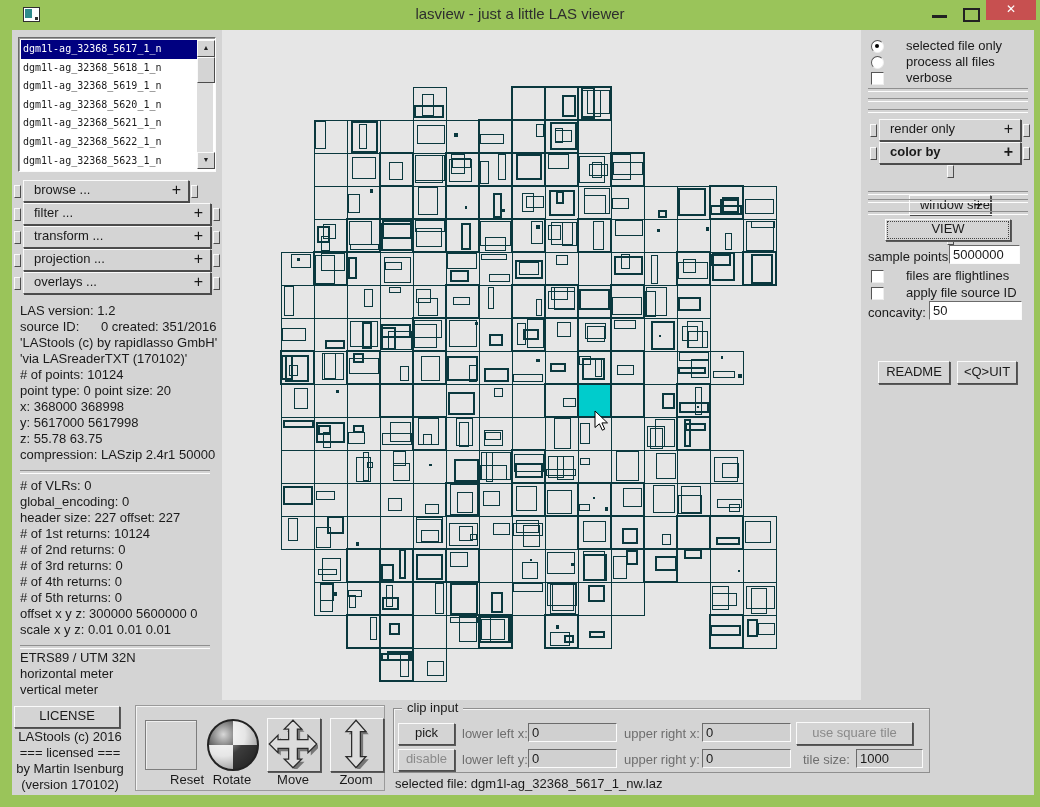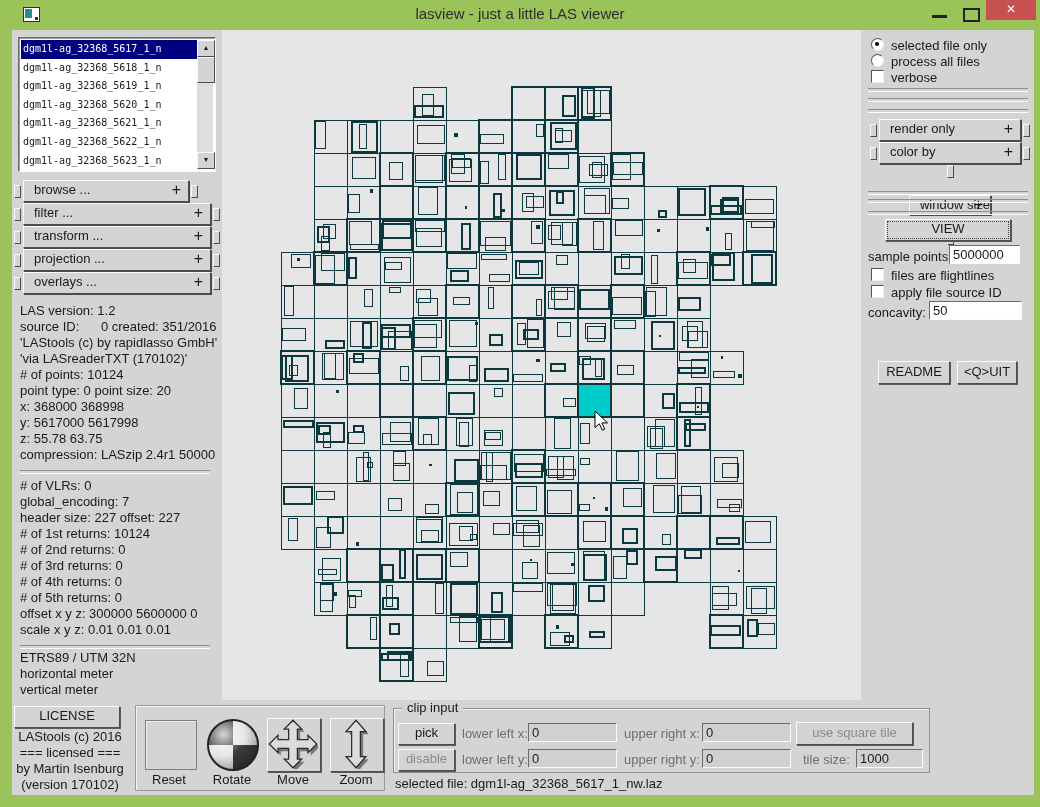--- a/index.html
+++ b/index.html
@@ -42,21 +42,21 @@
   .acc-row{position:absolute;display:flex;align-items:center;height:22px}
   .cap{width:5px;height:11px;background:#d4d4d4;border:1px solid;border-color:#fafafa #4d4d4d #4d4d4d #fafafa;flex:0 0 auto}
   .acc-btn{flex:1;height:20px;margin:17px 2px;position:relative;background:#d4d4d4;border:1px solid;border-color:#fafafa #4d4d4d #4d4d4d #fafafa;box-shadow:1px 1px 0 #4a4a4a;line-height:18px;text-align:left}
   .acc-label{padding-left:10px}
   .acc-plus{position:absolute;right:7px;top:0;font-size:16px;line-height:18px}
   .info-line{line-height:16px;white-space:pre}
   
   .radio{width:11px;height:11px;border-radius:50%;background:#fff;border:1px solid;border-color:#555 #eee #eee #555;position:relative}
   .radio.on::after{content:"";position:absolute;left:3px;top:3px;width:4px;height:4px;border-radius:50%;background:#000}
   .checkbox{width:11px;height:11px;background:#fff;border:1px solid;border-color:#555 #eee #eee #555}
-  .ctl-row{position:absolute;display:flex;align-items:flex-start;gap:7px}
+  .ctl-row{position:absolute;display:flex;align-items:flex-end;gap:22px}
   
   .toolframe{border:1px solid #9a9a9a;box-shadow:inset 1px 1px 0 #f4f4f4}
   .tool-label{position:absolute;top:66px;width:100%;text-align:center;font-size:14px}
   .reset-icon{position:absolute;left:9px;top:14px;width:50px;height:48px;border:1px solid #7d7d7d;box-shadow:inset 1px 1px 0 #efefef}
   .trackball{position:absolute;width:48px;height:48px;border-radius:50%;border:2px solid #222;
     background:conic-gradient(#e6e6e6 0 25%, #3c3c3c 25% 50%, #e6e6e6 50% 75%, #3c3c3c 75% 100%)}
   .trackball::after{content:"";position:absolute;inset:0;border-radius:50%;
     background:radial-gradient(circle at 30% 28%, rgba(255,255,255,.8), rgba(255,255,255,0) 45%, rgba(0,0,0,.4) 88%)}
   .sq-btn{position:absolute;top:12px;width:52px;height:52px;background:#d4d4d4;border:1px solid;border-color:#fafafa #4d4d4d #4d4d4d #fafafa;box-shadow:1px 1px 0 #5a5a5a}
   
@@ -130,21 +130,21 @@
       <div class="info-line"># of points: 10124</div>
       <div class="info-line">point type: 0 point size: 20</div>
       <div class="info-line">x: 368000 368998</div>
       <div class="info-line">y: 5617000 5617998</div>
       <div class="info-line">z: 55.78 63.75</div>
       <div class="info-line">compression: LASzip 2.4r1 50000</div>
     </div>
   <div class="abs sep" style="left:8px;top:440px;width:190px"></div>
   <div class="abs" id="info2" style="left:8px;top:448px;width:198px">
       <div class="info-line"># of VLRs: 0</div>
-      <div class="info-line">global_encoding: 7</div>
+      <div class="info-line">global_encoding: 0</div>
       <div class="info-line">header size: 227 offset: 227</div>
       <div class="info-line"># of 1st returns: 10124</div>
       <div class="info-line"># of 2nd returns: 0</div>
       <div class="info-line"># of 3rd returns: 0</div>
       <div class="info-line"># of 4th returns: 0</div>
       <div class="info-line"># of 5th returns: 0</div>
       <div class="info-line">offset x y z: 300000 5600000 0</div>
       <div class="info-line">scale x y z: 0.01 0.01 0.01</div>
     </div>
   <div class="abs sep" style="left:8px;top:615px;width:190px"></div>
@@ -691,21 +691,21 @@
   </div>
   <div class="abs sep" style="left:7px;top:58px;width:160px"></div>
   <div class="abs sep" style="left:7px;top:68px;width:160px"></div>
   <div class="abs sep" style="left:7px;top:79px;width:160px"></div>
   <div id="right-accordions">
       <div class="acc-row" style="left: 9px; width: 160px; top: 89px;">
         <span class="cap"></span>
         <div class="acc-btn"><span class="acc-label">render only</span><span class="acc-plus">+</span></div>
         <span class="cap"></span>
       </div>
-      <div class="acc-row" style="left: 9px; width: 160px; top: 112px;">
+      <div class="acc-row" style="left: 9px; width: 160px; top: 112px; font-weight: bold;">
         <span class="cap"></span>
         <div class="acc-btn"><span class="acc-label">color by</span><span class="acc-plus">+</span></div>
         <span class="cap"></span>
       </div>
       <div class="acc-row" style="left: 9px; width: 160px; top: 135px; flex-direction: column;">
         <span class="cap"></span>
         <div class="acc-btn"><span class="acc-label">window size</span><span class="acc-plus">+</span></div>
         <span class="cap"></span>
       </div>
     </div>
@@ -734,21 +734,21 @@
   <div class="abs" id="credits" style="left:0;top:29px;width:116px;text-align:center">
       <div class="info-line">LAStools (c) 2016</div>
       <div class="info-line">=== licensed ===</div>
       <div class="info-line">by Martin Isenburg</div>
       <div class="info-line">(version 170102)</div>
     </div>
 
   <div class="abs toolframe" style="left:123px;top:5px;width:248px;height:84px">
     <div class="abs reset-icon"></div>
     <div class="abs tool-label" style="left:-90px;width:248px;left:0;top:66px"></div>
-    <div class="abs" style="left:16px;top:66px;width:68px;text-align:left">Reset</div>
+    <div class="abs" style="left:0;top:66px;width:68px;text-align:right">Reset</div>
     <div class="abs trackball" style="left:71px;top:13px"></div>
     <div class="abs" style="left:60px;top:66px;width:72px;text-align:center">Rotate</div>
     <div class="abs sq-btn" style="left:131px">
       <svg width="50" height="50" viewBox="0 0 40 40">
         <path d="M20 1 L27 8 L23.5 8 L23.5 16.5 L32 16.5 L32 13 L39 20 L32 27 L32 23.5 L23.5 23.5 L23.5 32 L27 32 L20 39 L13 32 L16.5 32 L16.5 23.5 L8 23.5 L8 27 L1 20 L8 13 L8 16.5 L16.5 16.5 L16.5 8 L13 8 Z" transform="translate(2.2,2.2)" fill="rgba(40,40,40,0.55)"></path>
         <path d="M20 1 L27 8 L23.5 8 L23.5 16.5 L32 16.5 L32 13 L39 20 L32 27 L32 23.5 L23.5 23.5 L23.5 32 L27 32 L20 39 L13 32 L16.5 32 L16.5 23.5 L8 23.5 L8 27 L1 20 L8 13 L8 16.5 L16.5 16.5 L16.5 8 L13 8 Z" fill="#dcdcdc" stroke="#2b2b2b" stroke-width="1"></path>
       </svg>
     </div>
     <div class="abs" style="left:131px;top:66px;width:52px;text-align:center">Move</div>
     <div class="abs sq-btn" style="left:194px">

